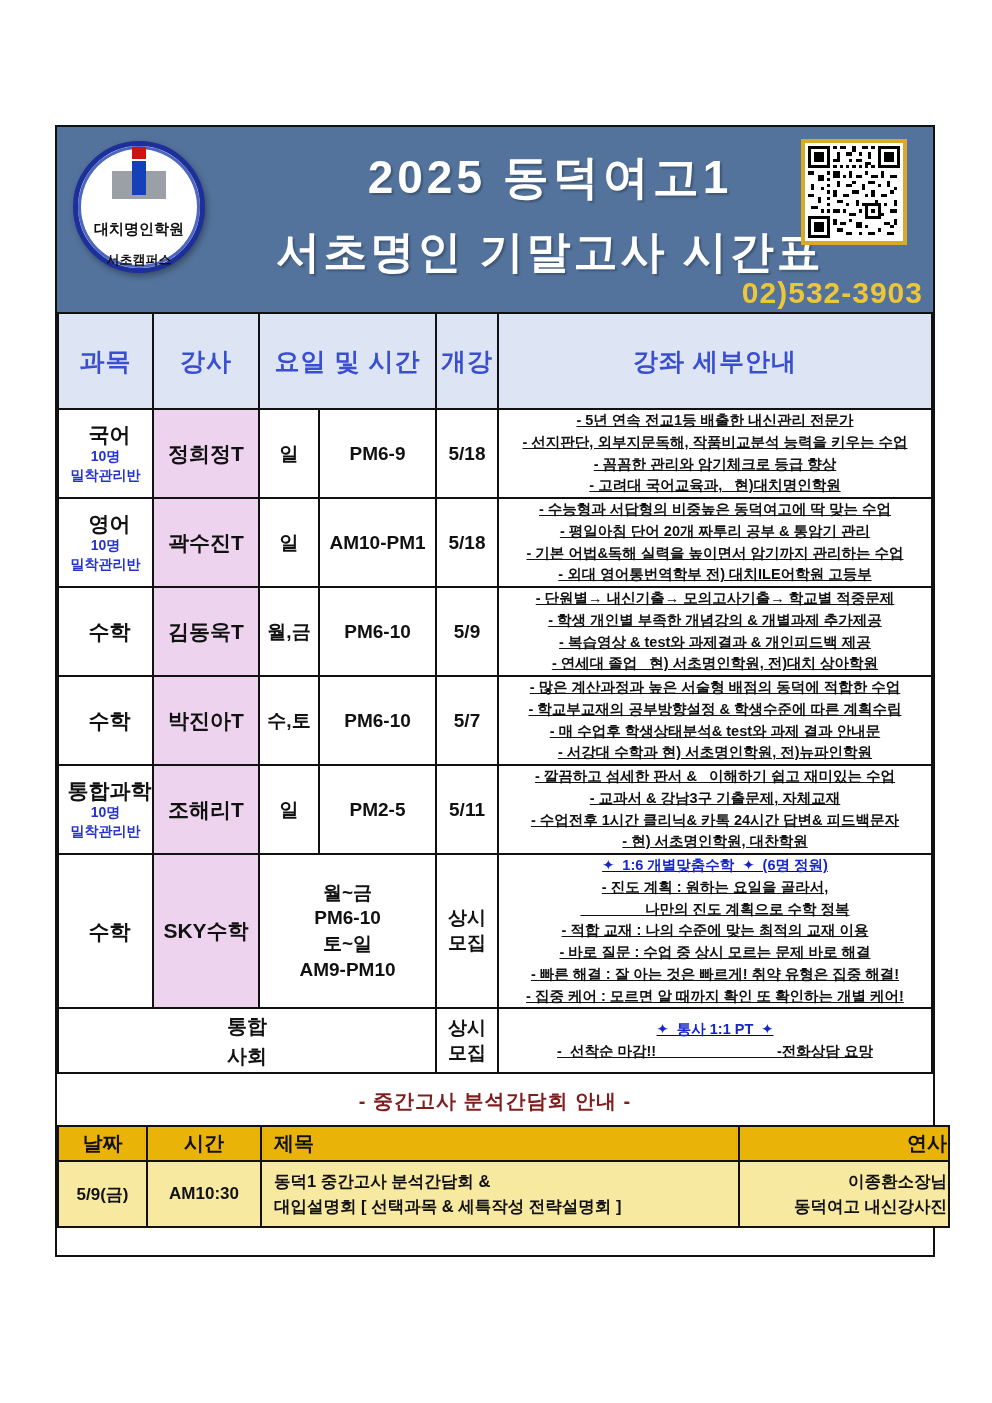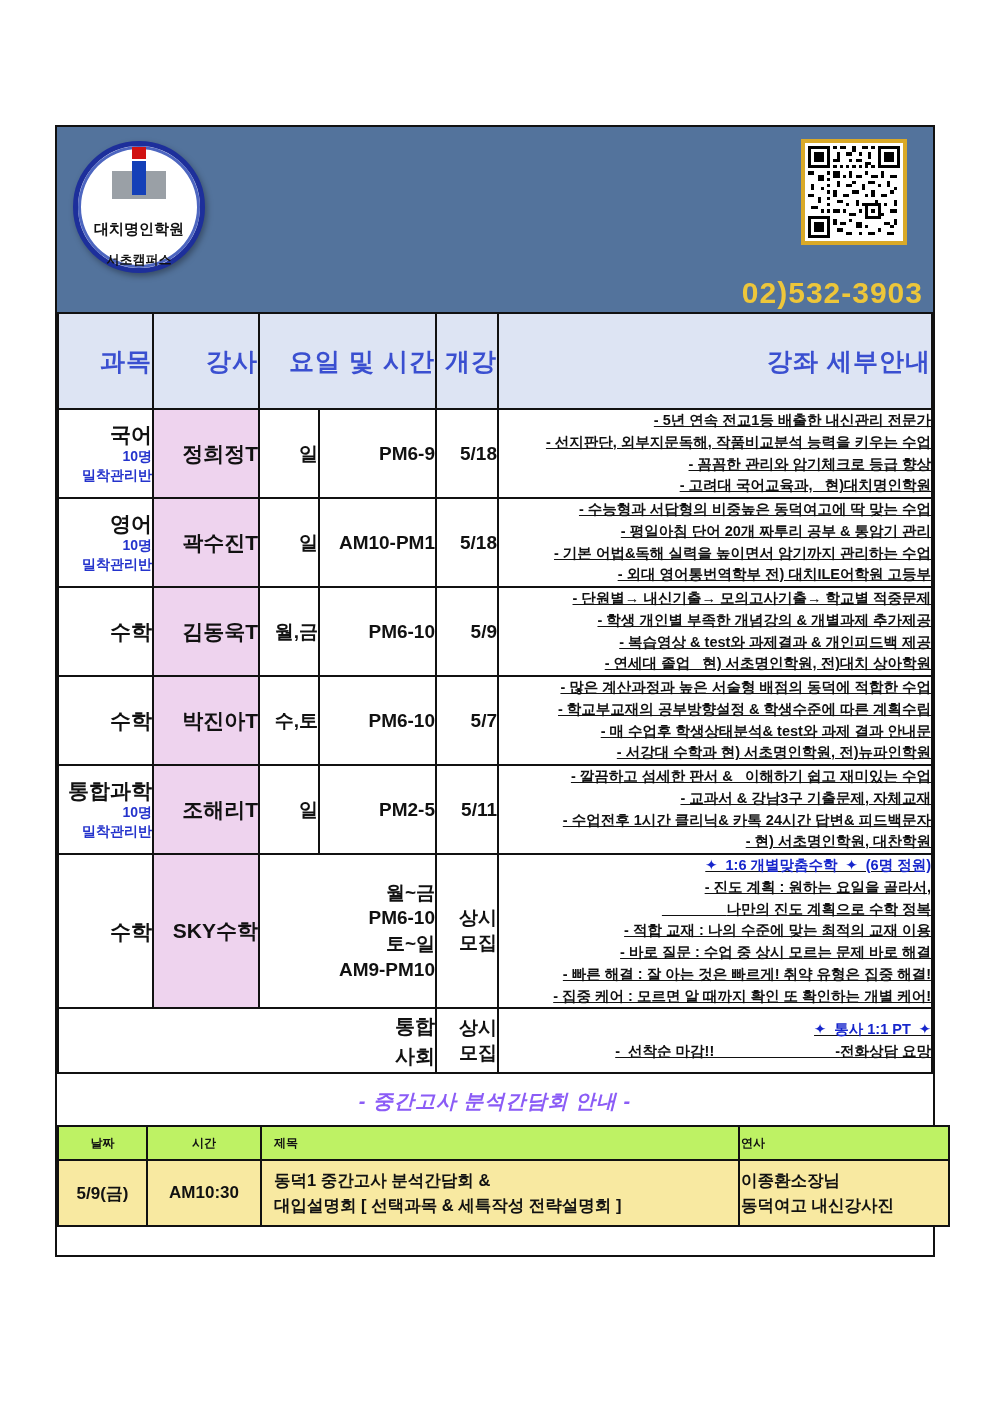--- a/index.html
+++ b/index.html
@@ -26,68 +26,70 @@
           text-shadow:2px 2px 2px rgba(0,0,0,.25);}
   .qr{position:absolute;right:26px;top:12px;width:92px;height:92px;background:#fff;
       border:4px solid #d9a928;padding:3px;box-sizing:content-box;}
   .qr svg{width:100%;height:100%;display:block;}
   .phone{position:absolute;right:10px;bottom:2px;font-size:30px;font-weight:800;color:#edc63a;
          letter-spacing:1px;}
 
   
   table{border-collapse:collapse;table-layout:fixed;}
   .tt{width:100%;}
-  .tt th,.tt td{border:2px solid #111;text-align:right;vertical-align:middle;
+  .tt th,.tt td{border:2px solid #111;text-align:center;vertical-align:middle;
                 font-weight:700;padding:0;overflow:hidden;}
   .tt thead th{background:#dde4f3;color:#3a4fd0;font-size:25px;height:94px;letter-spacing:1px;}
   .col-subject{width:95px;}.col-teacher{width:106px;}.col-day{width:60px;}
   .col-time{width:117px;}.col-start{width:62px;}
   .tr-a{height:85px;}.tr-b{height:84px;}.tr-c{height:83px;}.tr-d{height:84px;}
   .tr-e{height:83px;}.tr-sky{height:152px;}.tr-last{height:65px;}
   .subj{font-size:21px;color:#111;line-height:1.2;padding-left:8px;}
   .note{font-size:14px;color:#2433cc;line-height:1.35;font-weight:800;}
   .teacher-cell{background:#eed3ee;font-size:21px;}
   .day-cell,.time-cell,.start-cell{font-size:19px;}
   .sched{font-size:19px;line-height:1.35;}
   .start2{font-size:19px;line-height:1.3;}
   .details-cell{text-align:left;padding:3px 6px 3px 8px;text-decoration:underline;}
   .dline{display:block;font-size:14.5px;line-height:1.5;white-space:pre-wrap;color:#111;}
   .dline.blue{color:#1726cc;}
   .merged-cell{font-size:20px;line-height:1.5;}
 
   
-  .sem-title{margin-top:14px;text-align:center;font-size:20px;font-weight:800;color:#8b5cf6;
-             letter-spacing:1px;font-style:italic;}
+  .sem-title{margin-top:14px;text-align:center;font-size:20px;font-weight:800;color:#7f1d1d;
+             letter-spacing:1px;}
   .sem{width:864px;margin:10px auto 0 auto;}
   .sem th,.sem td{border:2px solid #111;font-weight:700;}
-  .sem thead th{background:#bef264;font-size:12px;height:30px;color:#111;}
+  .sem thead th{background:#eab308;font-size:20px;height:30px;color:#111;}
   .sem tbody td{background:#f8e9a1;height:62px;vertical-align:middle;}
   .s-date{width:85px;text-align:center;font-size:17px;}
   .s-time{width:110px;text-align:center;font-size:17px;}
   .s-title{width:463px;text-align:left;padding-left:12px;font-size:16.5px;line-height:1.55;}
-  .s-speaker{width:206px;text-align:left;font-size:16.5px;line-height:1.55;}
+  .s-speaker{width:206px;text-align:right;font-size:16.5px;line-height:1.55;}
 </style>
 </head>
 <body>
 
 <div class="page">
   <div class="poster">
 
     <div class="band">
       <div class="logo">
         <div class="logo-mark">
           <div class="lm-gray"></div>
           <div class="lm-blue"></div>
           <div class="lm-red"></div>
         </div>
         <div class="logo-t1">대치명인학원</div>
         <div class="logo-t2">서초캠퍼스</div>
       </div>
 
       <div class="titles">
+        <div class="title1">2025 동덕여고1</div>
+        <div class="title2">서초명인 기말고사 시간표</div>
       </div>
 
       <div class="qr">
         <svg viewBox="0 0 29 29" shape-rendering="crispEdges">
           <rect x="0" y="0" width="29" height="29" fill="#fff"></rect>
           <g fill="#000">
             <rect x="0" y="0" width="7" height="7"></rect>
               <rect x="22" y="0" width="7" height="7"></rect>
               <rect x="0" y="22" width="7" height="7"></rect>
           </g>

